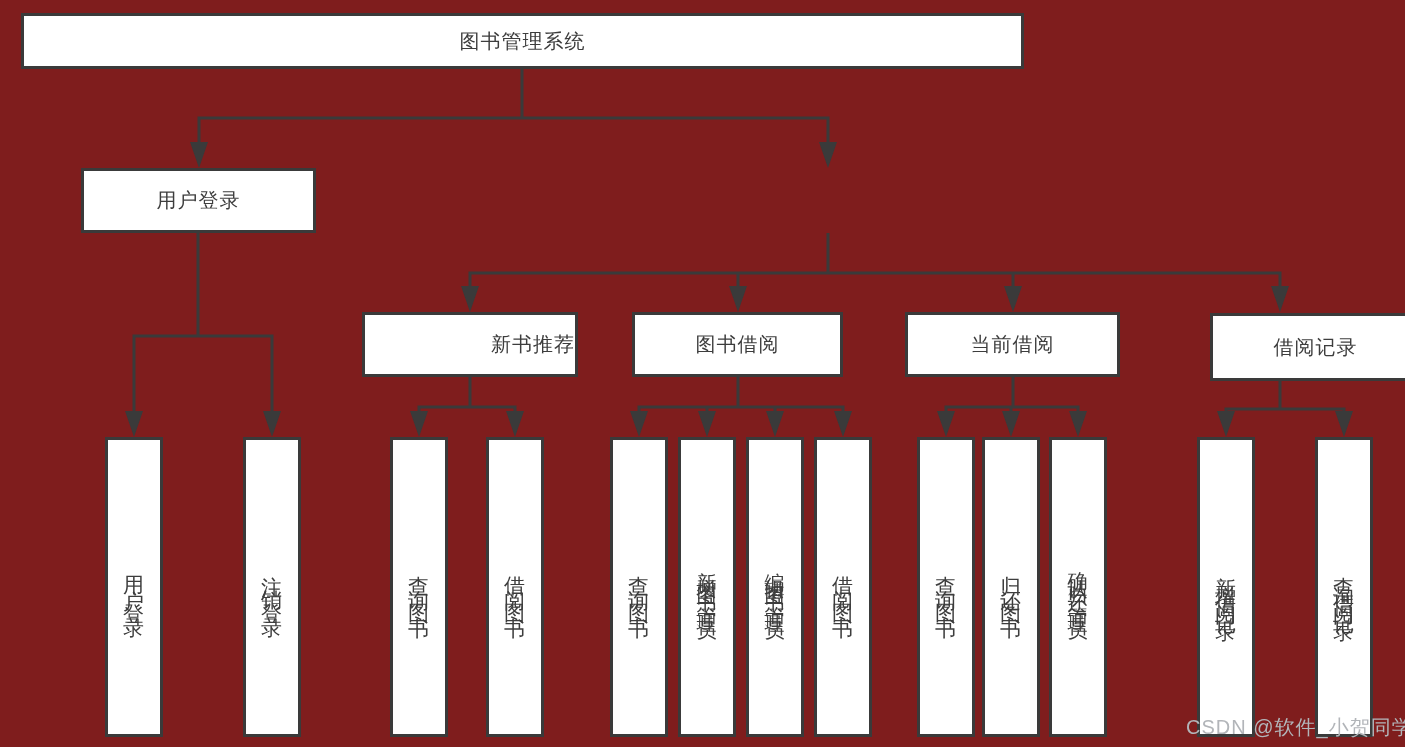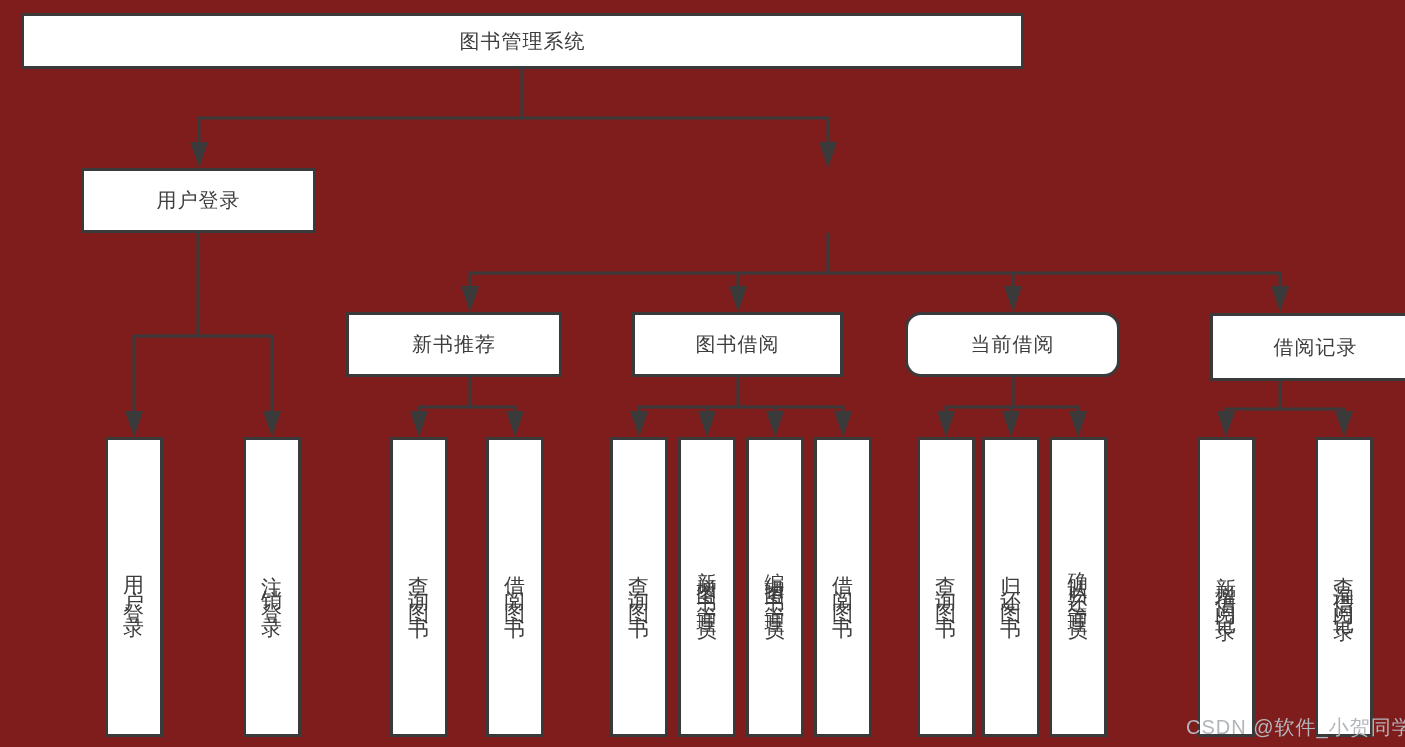--- a/index.html
+++ b/index.html
@@ -87,27 +87,27 @@
   </svg>
 
   <div class="box" style="left:21px;top:13px;width:1003px;height:56px;">
     <span>图书管理系统</span>
   </div>
 
   <div class="box" style="left:81px;top:168px;width:235px;height:65px;">
     <span>用户登录</span>
   </div>
 
-  <div class="box" style="left:346px;top:312px;width:216px;height:65px;">
+  <div class="box" style="left:362px;top:312px;width:216px;height:65px;justify-content:flex-end;">
     <span>新书推荐</span>
   </div>
   <div class="box" style="left:632px;top:312px;width:211px;height:65px;text-align:center;">
     <span>图书借阅</span>
   </div>
-  <div class="box" style="left:905px;top:312px;width:215px;height:65px;border-radius:16px;">
+  <div class="box" style="left:905px;top:312px;width:215px;height:65px;">
     <span>当前借阅</span>
   </div>
   <div class="box" style="left:1174px;top:313px;width:211px;height:68px;margin-left:36px;">
     <span>借阅记录</span>
   </div>
 
   <div class="box leaf" style="left:105px;">
     <span class="vtext ls4">用户登录</span>
   </div>
   <div class="box leaf" style="left:243px;">

